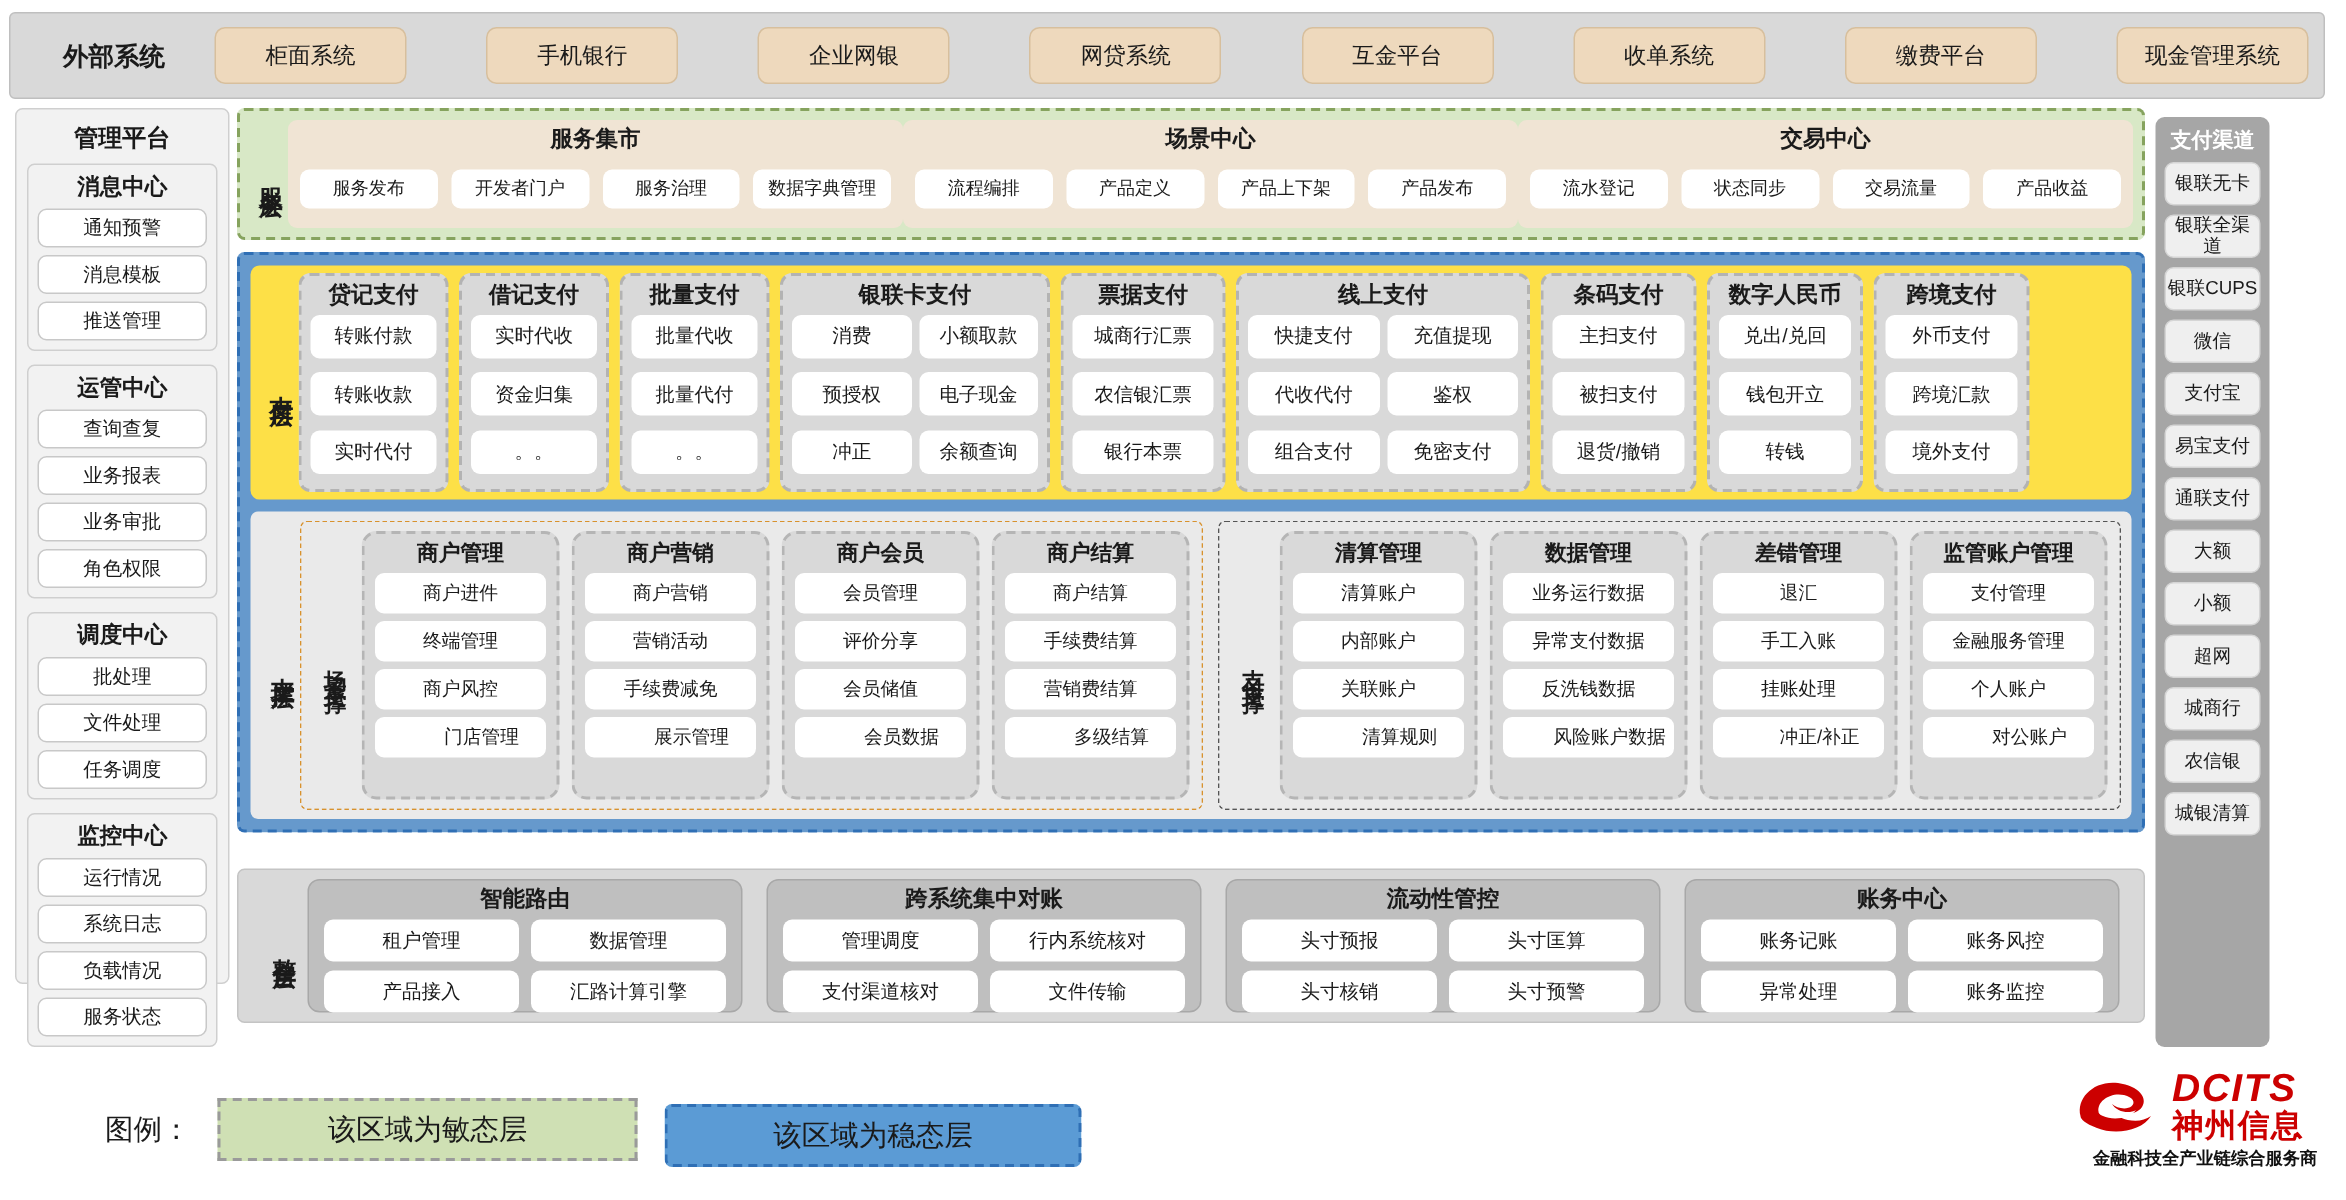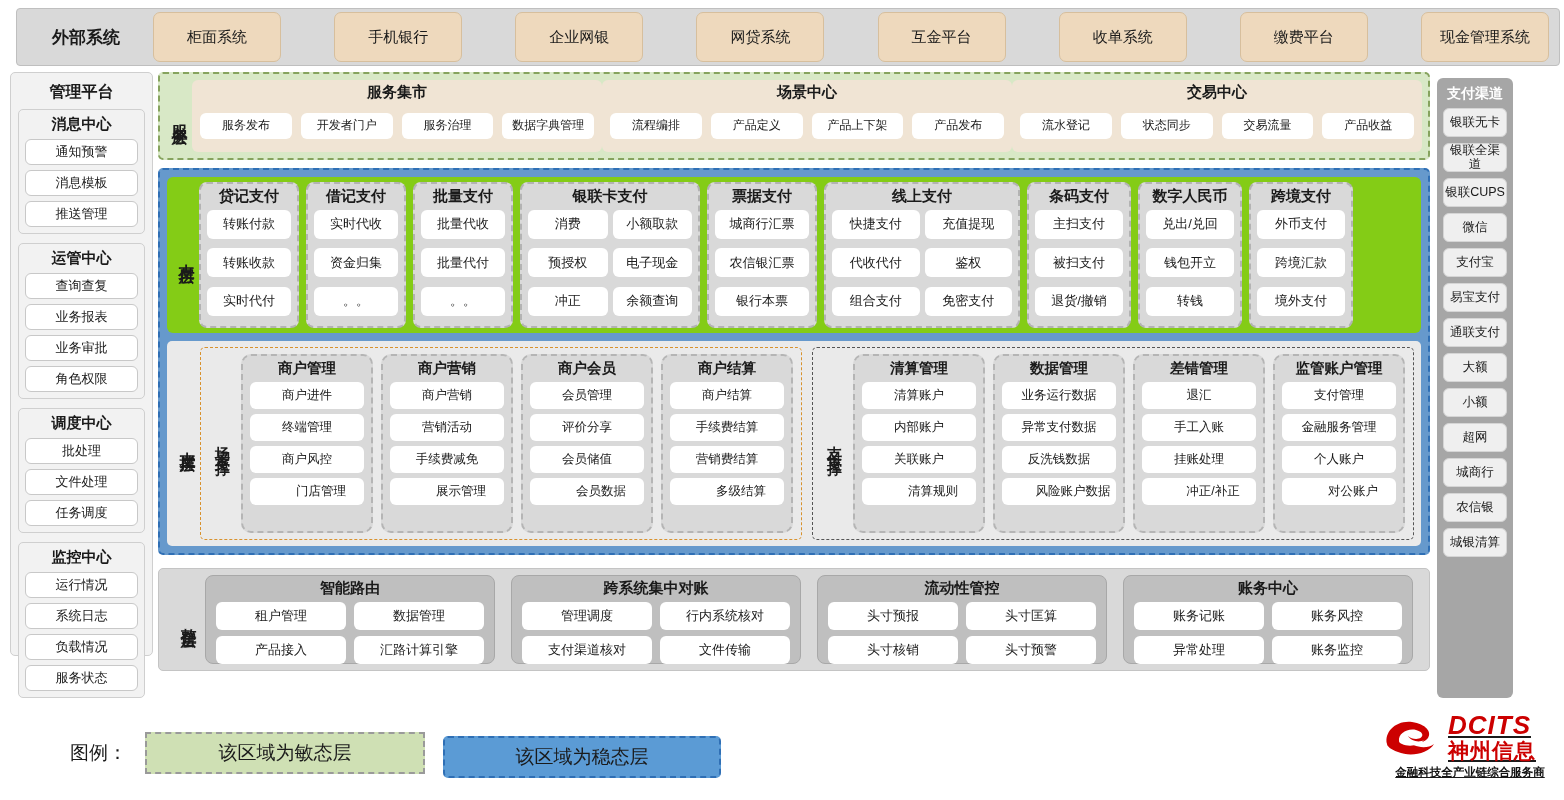--- a/index.html
+++ b/index.html
@@ -12,30 +12,30 @@
 
   
   .pill{
     background:#ffffff;border:1px solid #c8c8c8;border-radius:6px;
     display:flex;align-items:center;justify-content:center;
     font-size:13px;line-height:1.1;text-align:center;box-sizing:border-box;
   }
 
   
   .external{
-    position:absolute;left:16px;top:8px;width:1544px;height:58px;
+    position:absolute;left:6px;top:8px;width:1544px;height:58px;
     background:#d9d9d9;border:1px solid #bfbfbf;border-radius:4px;
     display:flex;align-items:center;box-sizing:border-box;padding:0 10px;
   }
   .external .lbl{
     width:118px;text-align:center;font-weight:bold;font-size:17px;flex:0 0 auto;
   }
   .external .items{flex:1 1 auto;display:flex;gap:0;justify-content:space-between;padding-left:8px;}
   .ext-btn{
-    flex:0 0 auto;width:128px;height:50px;background:#eed9bd;border:1px solid #d7bf9d;
+    flex:0 0 auto;width:128px;height:38px;background:#eed9bd;border:1px solid #d7bf9d;
     border-radius:7px;display:flex;align-items:center;justify-content:center;
     font-size:15px;box-sizing:border-box;
   }
 
   
   .admin{
     position:absolute;left:10px;top:72px;width:143px;height:584px;
     background:#f2f2f2;border:1px solid #cfcfcf;border-radius:5px;box-sizing:border-box;
     padding:6px 7px;display:flex;flex-direction:column;
   }
@@ -79,21 +79,21 @@
   .svc-card .row{display:flex;gap:9px;justify-content:center;flex:1 1 auto;align-items:center;}
   .svc-card .row .pill{flex:1 1 0;height:26px;font-size:12px;border:none;}
 
   
   .stable{
     margin-top:8px;background:#6699cc;border:2px dashed #2f6fb5;border-radius:5px;
     box-sizing:border-box;padding:7px;
   }
   
   .pay-layer{
-    background:#84cc16;border-radius:6px;box-sizing:border-box;
+    background:#fde047;border-radius:6px;box-sizing:border-box;
     padding:5px 6px;display:flex;align-items:stretch;height:156px;
   }
   .pay-groups{flex:1 1 auto;display:flex;gap:7px;}
   .pay-grp{
     background:#d9d9d9;border:2px dashed #b3b3b3;border-radius:8px;
     box-sizing:border-box;padding:2px 6px 6px;display:flex;flex-direction:column;
   }
   .pay-grp .t{font-weight:bold;font-size:15px;text-align:center;margin:1px 0 4px;}
   .pay-grp .cells{flex:1 1 auto;display:grid;gap:5px;}
   .pay-grp.one .cells{grid-template-columns:1fr;}
@@ -123,21 +123,21 @@
   .sup-col{
     flex:1 1 0;background:#d9d9d9;border:2px dashed #b5b5b5;border-radius:10px;
     box-sizing:border-box;padding:2px 7px 6px;display:flex;flex-direction:column;
   }
   .sup-col .t{font-weight:bold;font-size:14.5px;text-align:center;margin:1px 0 4px;}
   .sup-col .pill{height:27px;margin-bottom:5px;font-size:12.5px;border:none;}
   .sup-col .pill:last-child{margin-bottom:0;padding-left:28px;}
 
   
   .integ{
-    margin-top:13px;background:#d9d9d9;border:1px solid #c4c4c4;border-radius:5px;
+    margin-top:24px;background:#d9d9d9;border:1px solid #c4c4c4;border-radius:5px;
     box-sizing:border-box;padding:6px 16px;display:flex;align-items:stretch;height:103px;
   }
   .integ-cards{flex:1 1 auto;display:flex;gap:16px;padding-left:4px;}
   .integ-card{
     flex:1 1 0;background:#bfbfbf;border:1px solid #a8a8a8;border-radius:8px;
     box-sizing:border-box;padding:2px 10px 7px;display:flex;flex-direction:column;
   }
   .integ-card .t{font-weight:bold;font-size:15px;text-align:center;margin:1px 0 4px;}
   .integ-card .cells{flex:1 1 auto;display:grid;grid-template-columns:1fr 1fr;gap:6px 8px;}
   .integ-card .pill{height:28px;font-size:13px;border:none;}
@@ -146,21 +146,21 @@
   .legend{position:absolute;left:70px;top:728px;display:flex;align-items:center;gap:18px;}
   .legend .lg-lbl{font-size:19px;}
   .legend .chip{
     width:280px;height:42px;display:flex;align-items:center;justify-content:center;
     font-size:19px;box-sizing:border-box;
   }
   .legend .chip.agile{background:#cfe0b4;border:2px dashed #9a9a9a;}
   .legend .chip.stable{background:#5b9bd5;border:2px dashed #2f6fb5;width:278px;}
 
   
-  .logo{position:absolute;left:1382px;top:712px;width:176px;height:80px;text-decoration:underline;}
+  .logo{position:absolute;left:1382px;top:712px;width:176px;height:80px;}
   .logo .row1{display:flex;align-items:center;gap:4px;height:48px;}
   .logo .swirl{flex:0 0 auto;width:62px;height:44px;}
   .logo .wordmark{display:flex;flex-direction:column;line-height:1;}
   .logo .dcits{font-size:26px;font-weight:bold;color:#cc0000;letter-spacing:1px;font-style:italic;}
   .logo .cn{font-size:21px;font-weight:bold;color:#cc0000;letter-spacing:1px;margin-top:2px;}
   .logo .tag{font-size:11.5px;font-weight:bold;color:#111;margin-top:5px;text-align:center;white-space:nowrap;}
 </style>
 </head>
 <body>
 

